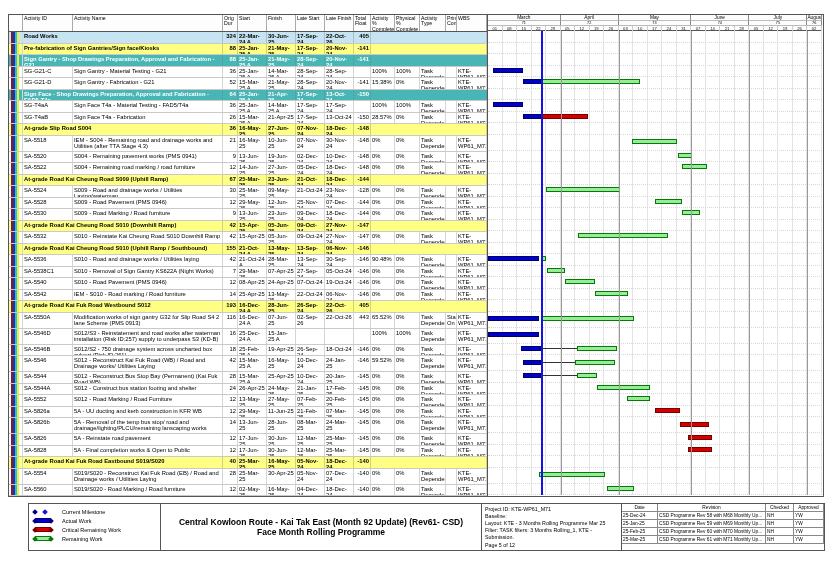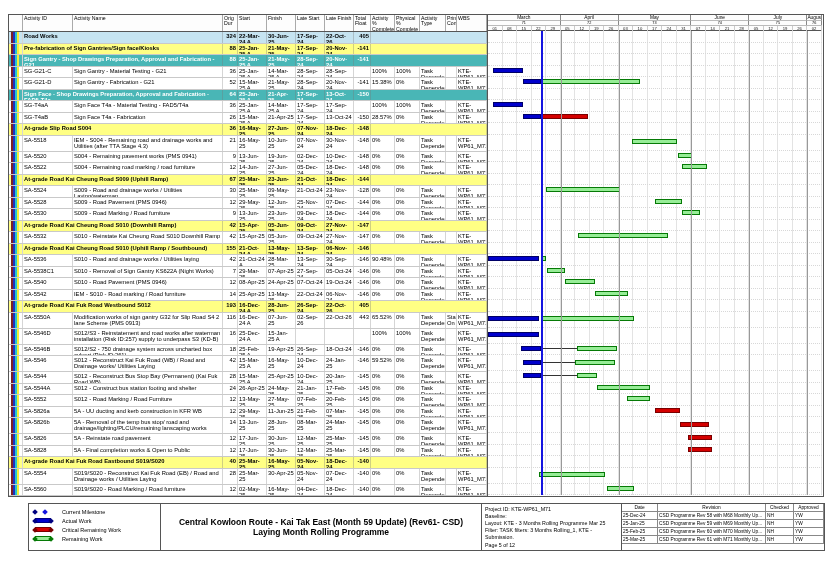--- a/index.html
+++ b/index.html
@@ -1019,22 +1019,22 @@
         <div class="leg-item">
           <div class="leg-icon">
             <div class="diam" style="background: rgb(6, 122, 6); z-index: 1;"></div>
             <div class="leg-bar" style="background: rgb(151, 237, 151); border: 1px solid rgb(6, 122, 6);"></div>
             <div class="diam" style="background: rgb(6, 122, 6); z-index: 1;"></div>
           </div>
           <div class="leg-label">Remaining Work</div>
         </div>
       </div>
     <div class="title-box">
-      <div class="title-line1">Central Kowloon Route - Kai Tak East (Month 59 Update) (Rev61- CSD)</div>
-      <div class="title-line2">Laying Month Rolling Programme</div>
+      <div class="title-line1">Central Kowloon Route - Kai Tak East (Month 92 Update) (Rev61- CSD)</div>
+      <div class="title-line2">Face Month Rolling Programme</div>
     </div>
     <div class="info-box">
       <div class="info-line">Project ID: KTE-WP61_M71</div>
       <div class="info-line">Baseline:</div>
       <div class="info-line">Layout: KTE - 3 Months Rolling Programme Mar 25</div>
       <div class="info-line">Filter: TASK filters: 3 Months Rolling_1, KTE - Submission.</div>
       <div class="page-label">Page 5 of 12</div>
     </div>
     <div class="rev-box">
         <div class="rev-row rev-head">

